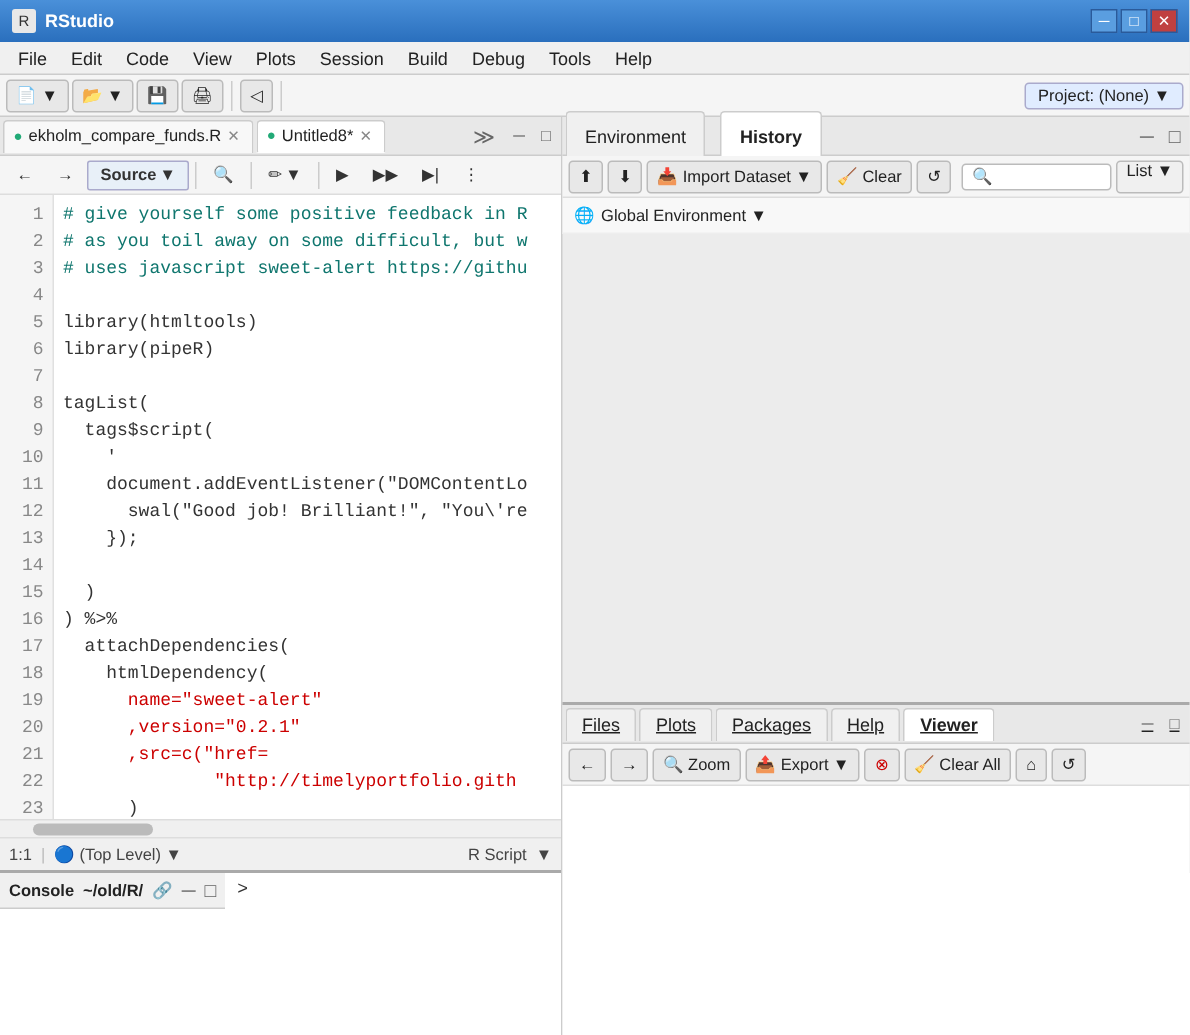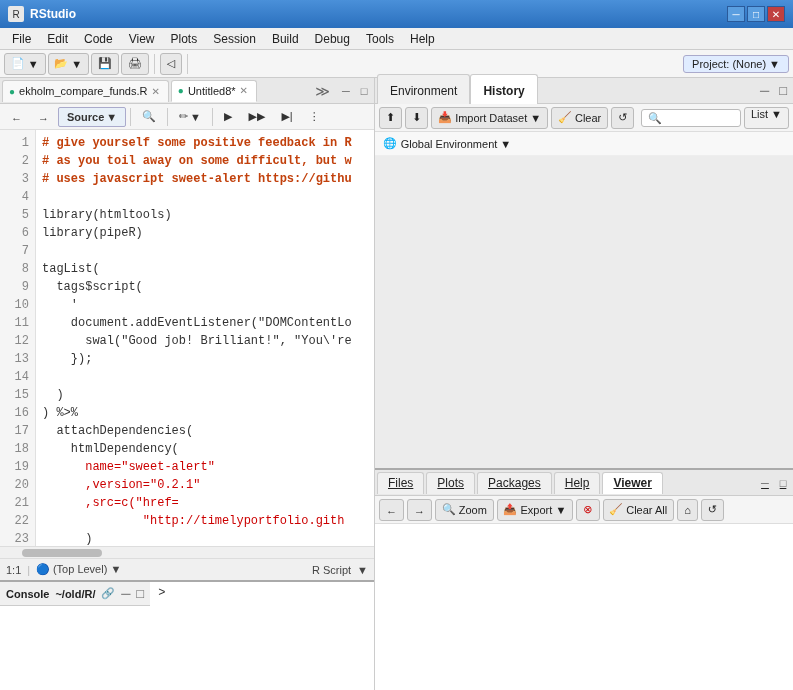--- a/index.html
+++ b/index.html
@@ -203,21 +203,21 @@
       user-select: none;
     }
     #code-content {
       flex: 1;
       padding: 4px 6px;
       overflow: auto;
       line-height: 18px;
       white-space: pre;
       color: #333;
     }
-    .c-comment { color: #c2410c; font-weight: bold; }
+    .c-comment { color: #0f766e; }
     .c-string { color: #cc0000; }
     .c-plain { color: #333; }
 
     
     #editor-scrollbar {
       height: 12px;
       background: #f0f0f0;
       border-top: 1px solid #ddd;
       display: flex;
       align-items: center;
@@ -299,21 +299,21 @@
     .env-tab {
       padding: 2px 12px;
       border: 1px solid #ccc;
       border-bottom: none;
       border-radius: 3px 3px 0 0;
       background: #f0f0f0;
       font-size: 12px;
       cursor: pointer;
       height: 34px;
       display: flex; align-items: center;
-      margin-right: 0;
+      margin-right: 10px;
     }
     .env-tab.active { background: white; font-weight: bold; }
     .env-tab-actions { margin-left: auto; display: flex; gap: 2px; }
     .env-tab-btn { font-size: 13px; color: #666; cursor: pointer; padding: 0 4px; }
 
     #env-toolbar {
       background: #f5f5f5;
       border-bottom: 1px solid #ddd;
       height: 28px;
       display: flex;

